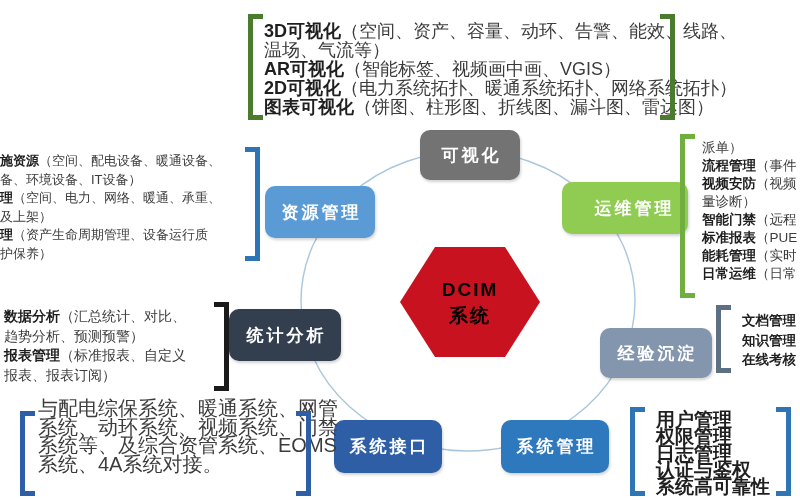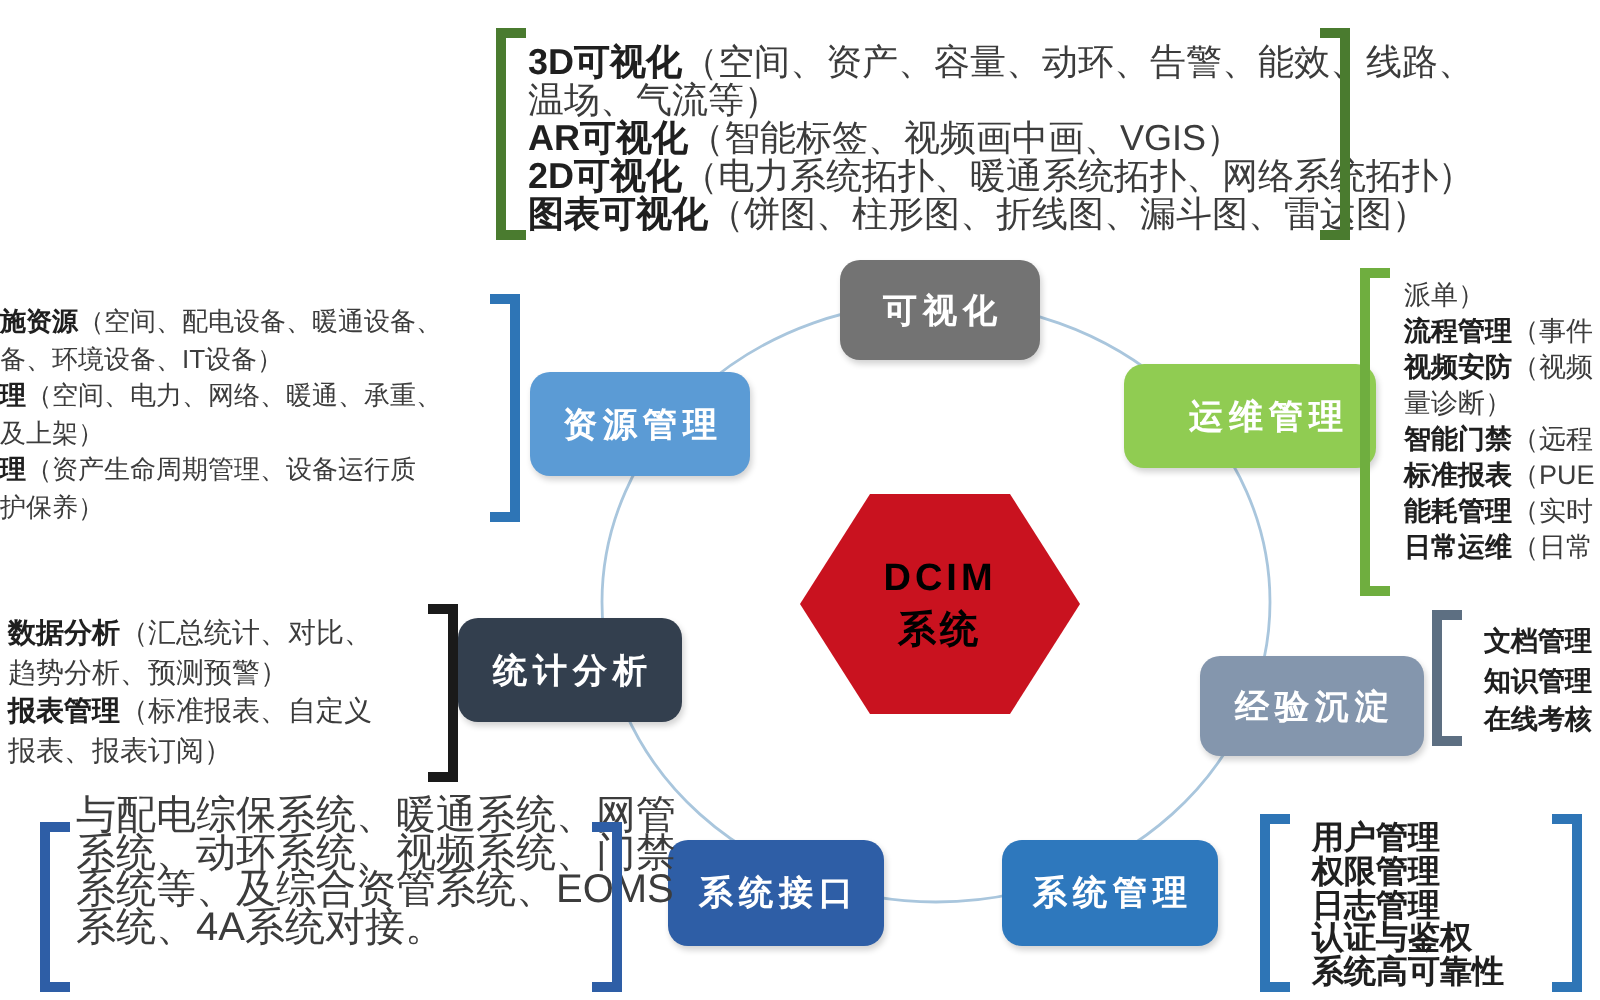--- a/index.html
+++ b/index.html
@@ -37,21 +37,21 @@
   .br-l{border-left:5px solid;border-top:5px solid;border-bottom:5px solid;width:15px;}
   .br-r{border-right:5px solid;border-top:5px solid;border-bottom:5px solid;width:15px;}
 
   
   .ann-text{position:absolute;color:#3c3c3c;white-space:nowrap;}
   .ann-text b{color:#1f1f1f;}
   .ann-line{white-space:nowrap;}
   .t-vis{left:264px;top:22px;font-size:18px;line-height:19px;}
   .t-ops{left:702px;top:139px;font-size:13.5px;line-height:18px;}
   .t-exp{left:742px;top:311px;font-size:13.5px;line-height:19.5px;}
-  .t-mgt{left:656px;top:412px;font-size:16px;line-height:16.8px;}
+  .t-mgt{left:656px;top:412px;font-size:19px;line-height:16.8px;}
   .t-int{left:38px;top:399px;font-size:20px;line-height:18.5px;}
   .t-sta{left:4px;top:307px;font-size:14px;line-height:19.5px;}
   .t-res{left:0px;top:152px;font-size:13px;line-height:18.5px;}
 
   
   .b-vis-l{left:248px;top:14px;height:106px;}
   .b-vis-r{left:660px;top:14px;height:106px;}
   .b-ops-l{left:680px;top:134px;height:164px;}
   .b-exp-l{left:716px;top:305px;height:68px;}
   .b-mgt-l{left:630px;top:407px;height:89px;}

